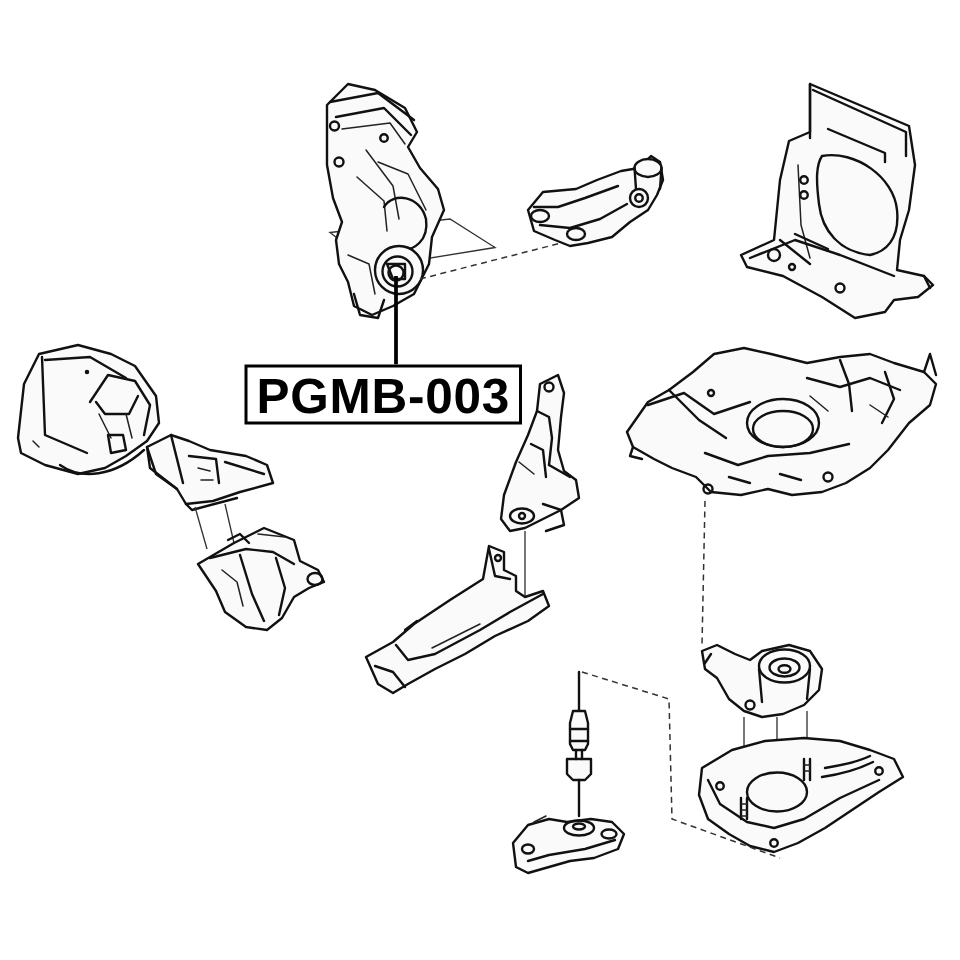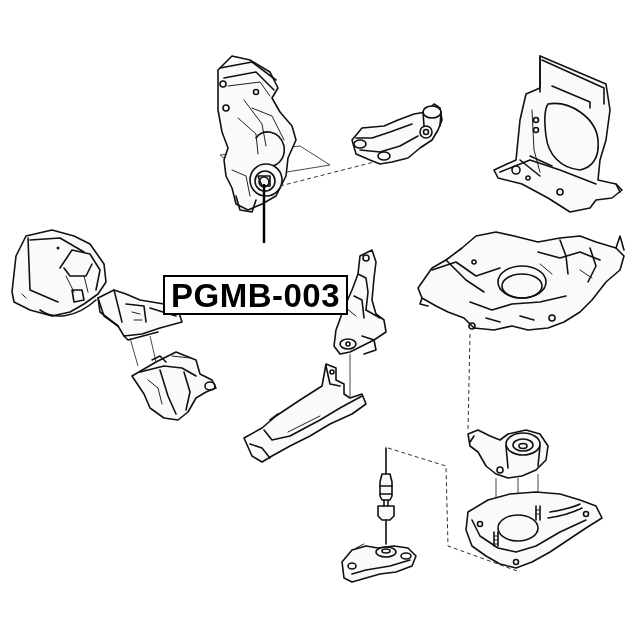--- a/index.html
+++ b/index.html
@@ -31,21 +31,20 @@
       box-sizing: content-box;
       display: flex;
       align-items: center;
       justify-content: center;
       font-family: "Liberation Sans", sans-serif;
       font-weight: bold;
       font-size: 33px;
       letter-spacing: 0.5px;
       color: #000;
       line-height: 1;
-      margin-top: 32px;
     }
     svg .ln { fill: none; stroke: #111; stroke-width: 1.6; stroke-linejoin: round; stroke-linecap: round; }
     svg .lt { fill: none; stroke: #222; stroke-width: 1; stroke-linejoin: round; stroke-linecap: round; }
     svg .fl { fill: #fafafa; stroke: #111; stroke-width: 1.6; stroke-linejoin: round; }
     svg .dash { fill: none; stroke: #333; stroke-width: 1; stroke-dasharray: 4 3; }
     svg .thin { fill: none; stroke: #333; stroke-width: 0.9; }
   </style>
 </head>
 <body>
 

